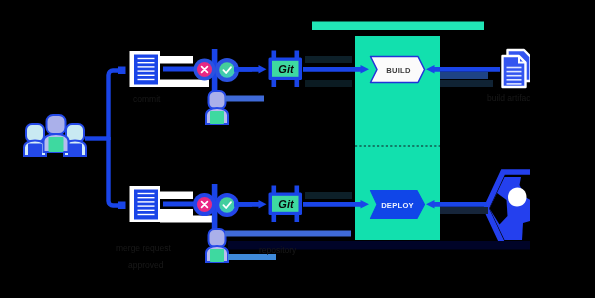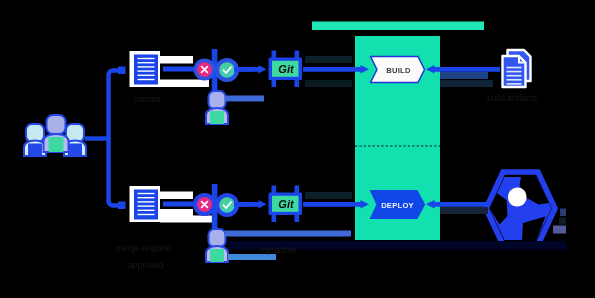--- a/index.html
+++ b/index.html
@@ -1,17 +1,17 @@
 <!DOCTYPE html>
 <html><head>
 <meta charset="utf-8">
 <style>
   html,body{margin:0;padding:0;background:#000;}
   #stage{position:relative;width:530px;height:298px;background:#b91c1c;overflow:hidden;
-         font-family:"Liberation Sans", sans-serif;padding-left:36px;}
+         font-family:"Liberation Sans", sans-serif;}
   svg#scene{display:block;position:absolute;left:0;top:0;}
   text{font-family:"Liberation Sans", sans-serif;}
 </style>
 </head>
 <body>
 
 <div id="stage">
 <svg id="scene" width="595" height="298" viewBox="0 0 595 298" xmlns="http://www.w3.org/2000/svg">
   <defs>
     <filter id="glow" x="-60%" y="-60%" width="220%" height="220%">

